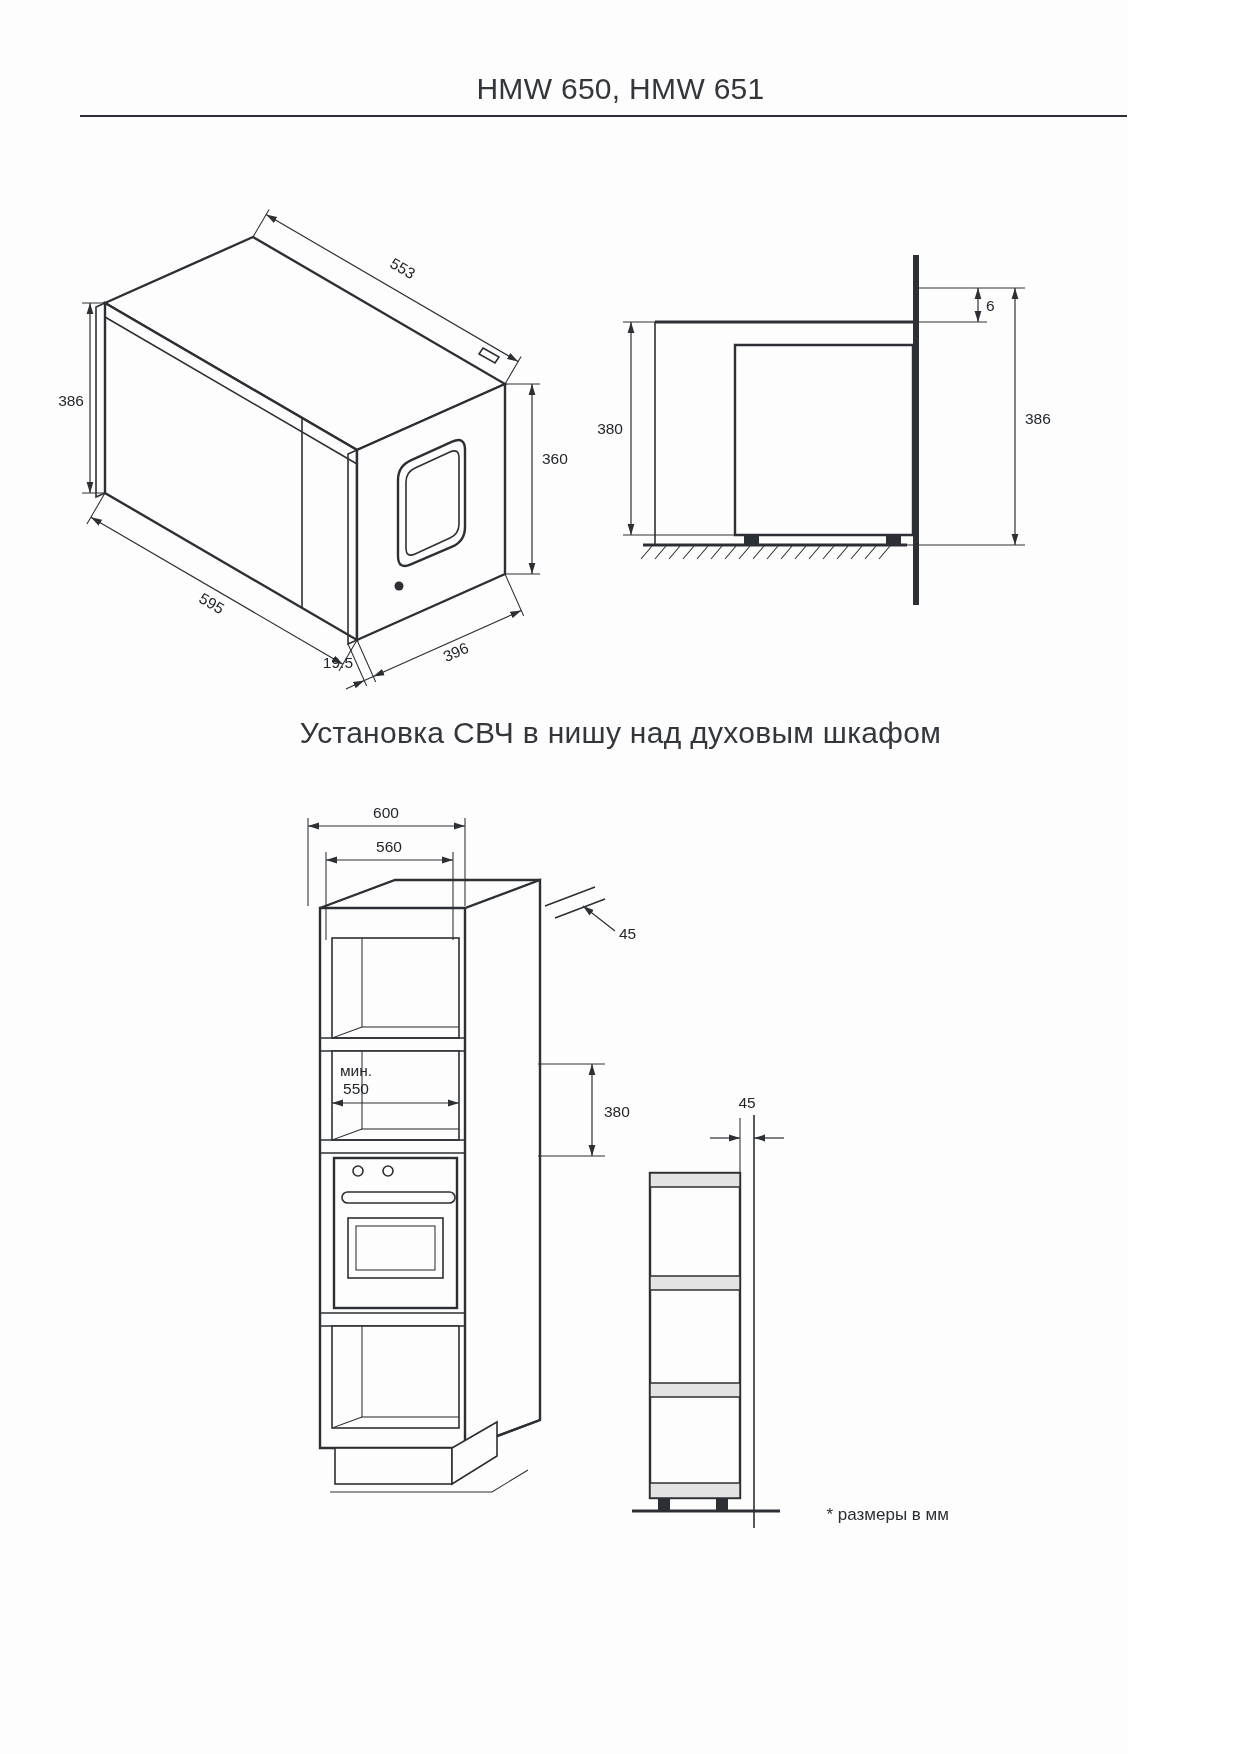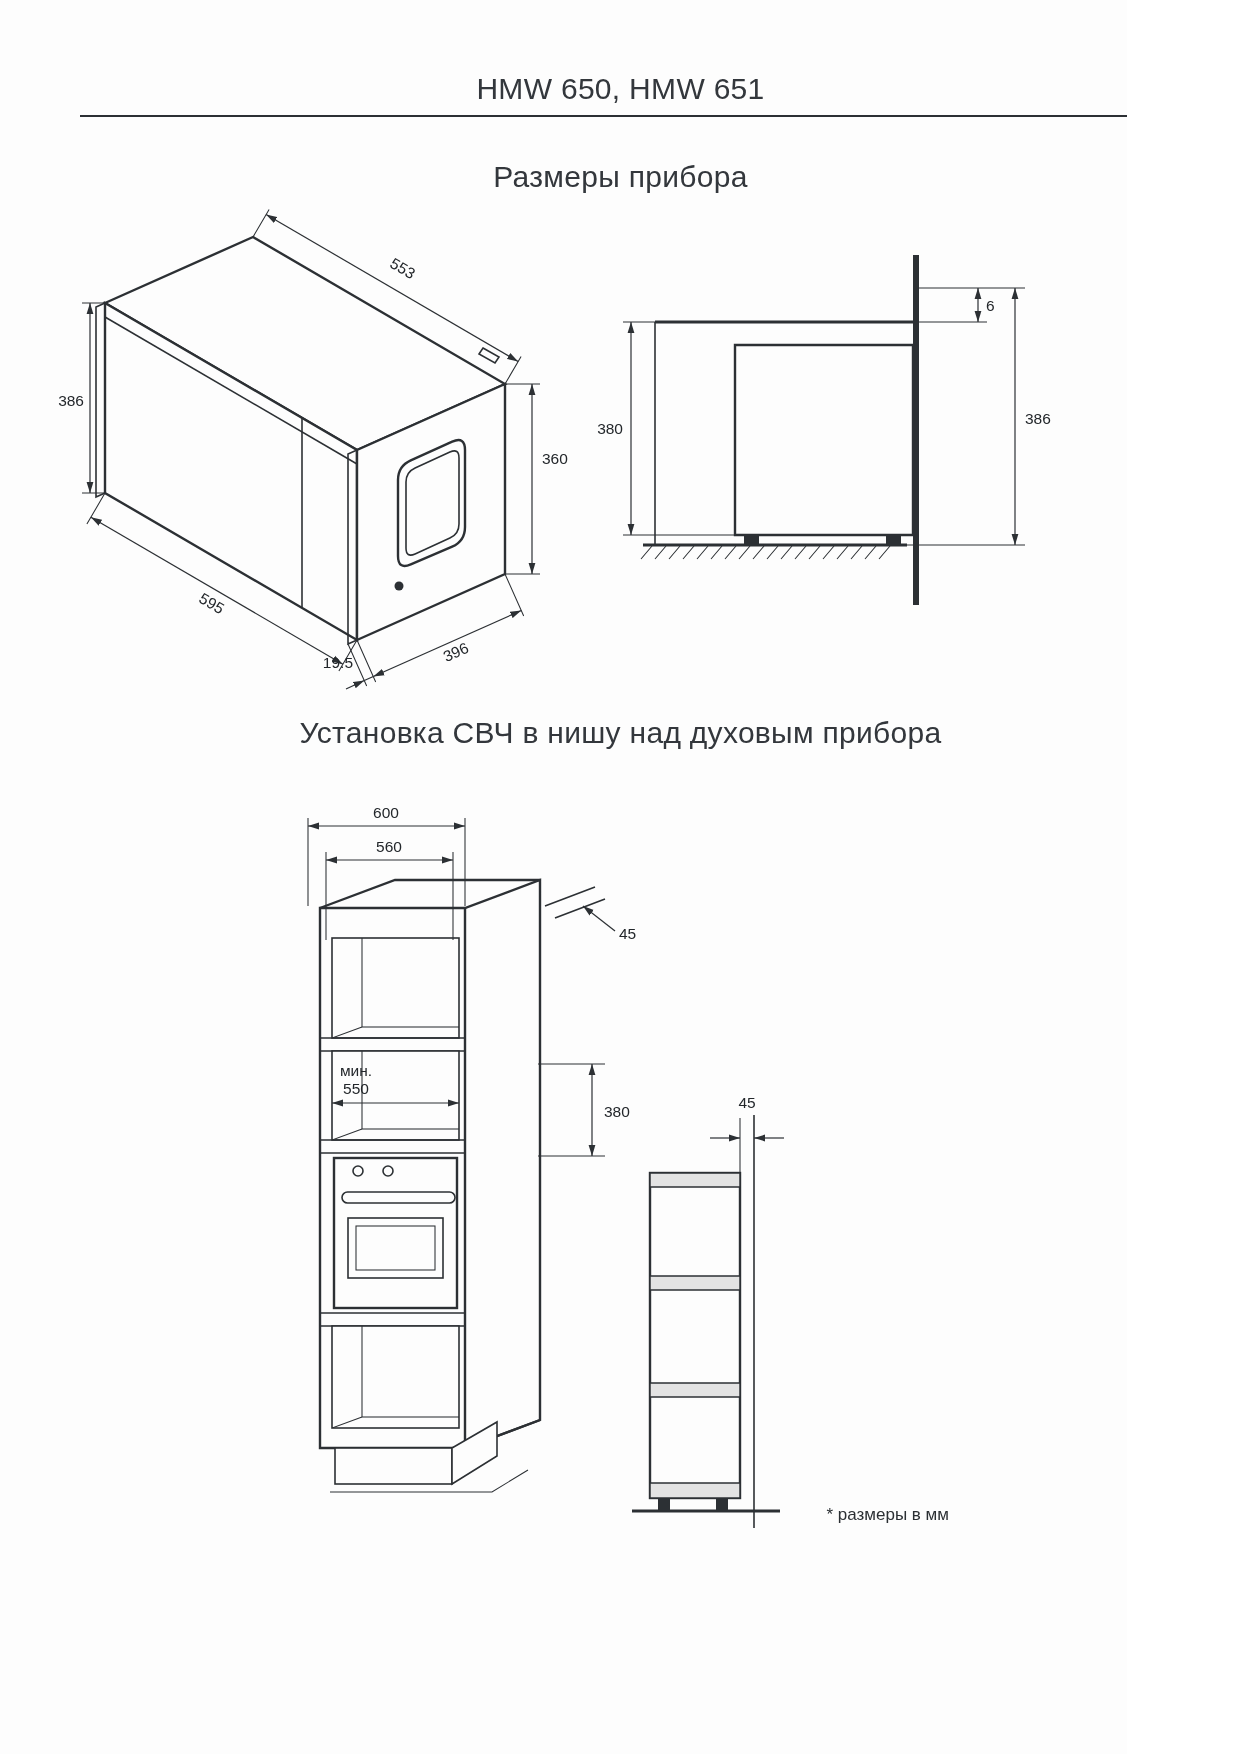--- a/index.html
+++ b/index.html
@@ -21,21 +21,20 @@
   .dark{fill:#2c3034;stroke:none;}
   .band{fill:#e3e3e3;stroke:#2c3034;stroke-width:1.5;}
 </style>
 </head>
 <body>
 
 <div class="page">
 
   <div class="h1" style="top:72px;">HMW 650, HMW 651</div>
   <div class="rule" style="top:115px;"></div>
-  <div class="h1" style="top:160px;">Размеры прибора</div>
 
   <svg width="1140" height="515" style="left:40px;top:200px;" viewBox="0 0 1140 515">
     <defs>
       <marker id="ae1" markerWidth="12" markerHeight="8" refX="11" refY="4" orient="auto" markerUnits="userSpaceOnUse">
         <path d="M0,0.6 L11,4 L0,7.4 Z" fill="#2c3034"></path>
       </marker>
       <marker id="as1" markerWidth="12" markerHeight="8" refX="1" refY="4" orient="auto" markerUnits="userSpaceOnUse">
         <path d="M12,0.6 L1,4 L12,7.4 Z" fill="#2c3034"></path>
       </marker>
     </defs>
@@ -115,21 +114,21 @@
       </g>
 
       <g>
         <path class="ln ext" d="M867,345 L985,345"></path>
         <line class="ln dim" x1="975" y1="88" x2="975" y2="345" marker-start="url(#as1)" marker-end="url(#ae1)"></line>
         <text x="985" y="224" text-anchor="start">386</text>
       </g>
     </g>
   </svg>
 
-  <div class="h1" style="top:716px;">Установка СВЧ в нишу над духовым прибора</div>
+  <div class="h1" style="top:716px;">Установка СВЧ в нишу над духовым шкафом</div>
 
   <svg width="1140" height="780" style="left:40px;top:788px;" viewBox="0 0 1140 780">
     <defs>
       <marker id="ae2" markerWidth="12" markerHeight="8" refX="11" refY="4" orient="auto" markerUnits="userSpaceOnUse">
         <path d="M0,0.6 L11,4 L0,7.4 Z" fill="#2c3034"></path>
       </marker>
       <marker id="as2" markerWidth="12" markerHeight="8" refX="1" refY="4" orient="auto" markerUnits="userSpaceOnUse">
         <path d="M12,0.6 L1,4 L12,7.4 Z" fill="#2c3034"></path>
       </marker>
       <clipPath id="c1">

